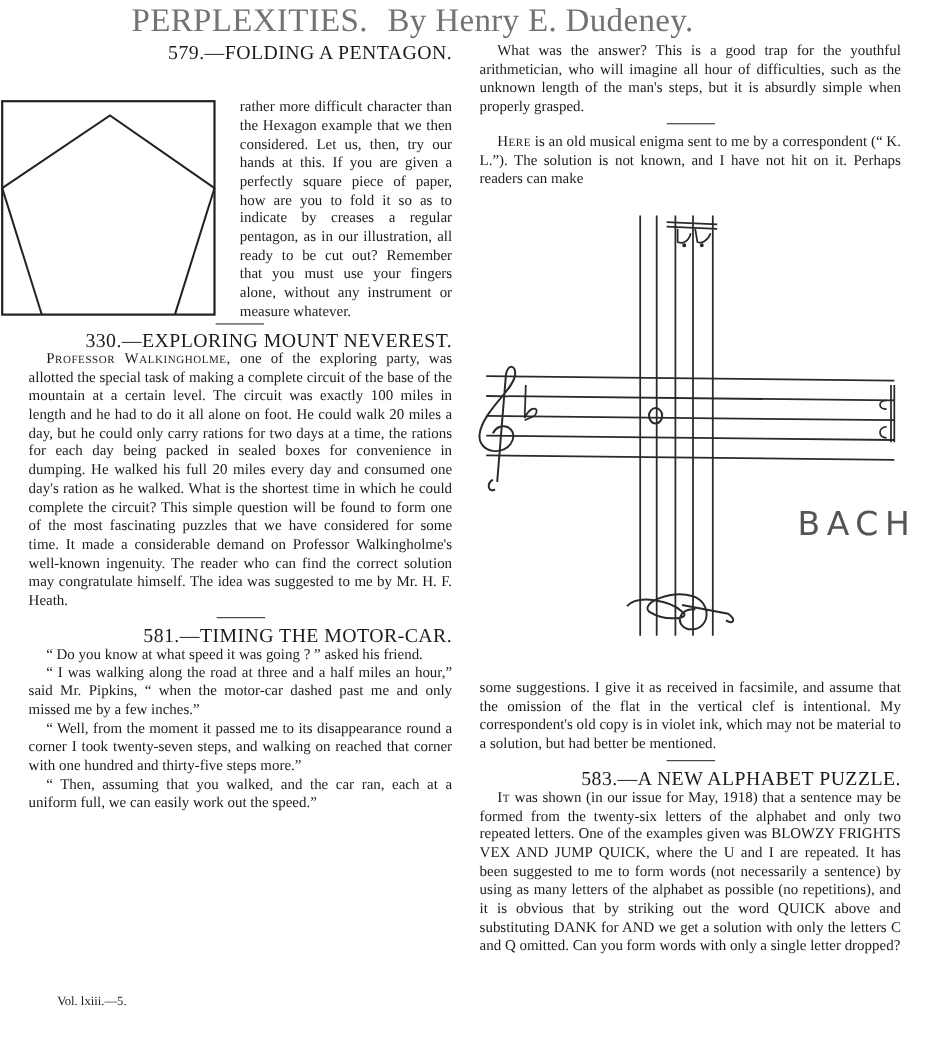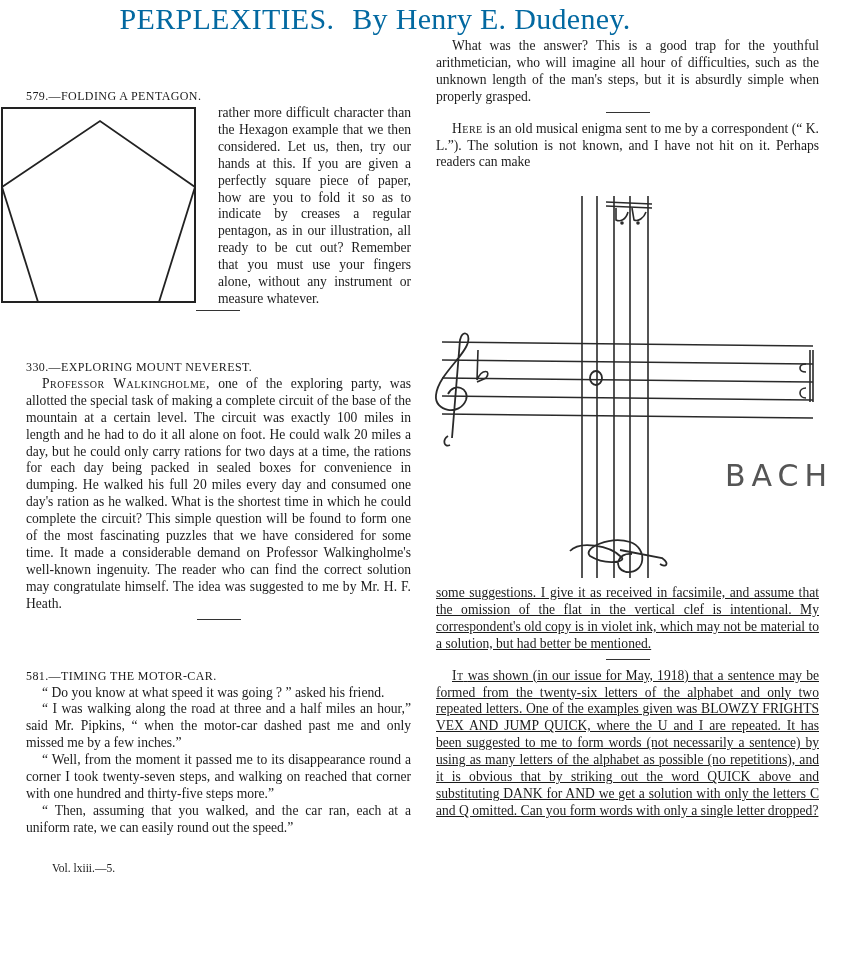--- a/index.html
+++ b/index.html
@@ -1,30 +1,30 @@
 <!DOCTYPE html>
 <html><head>
 <meta charset="utf-8">
 <style>
   html, body { margin: 0; padding: 0; background: #ffffff; }
   body { width: 854px; height: 954px; position: relative; overflow: hidden;
          font-family: "Liberation Serif", "DejaVu Serif", serif; color: #1b1b1b; }
   .title { position: absolute; left: 0; top: 2px; width: 750px; text-align: center;
-           font-size: 30px; letter-spacing: 0.3px; line-height: 34px; color: #0369a1; }
+           font-size: 30px; letter-spacing: 0.3px; line-height: 34px; color: #737373; }
   .title .author { margin-left: 18px; }
   .col { position: absolute; font-size: 13.6px; line-height: 16.9px; }
   .colL { left: 26px; width: 385px; }
   .colR { left: 436px; width: 383px; }
-  .hd { text-align: left; font-size: 12px; letter-spacing: 0.4px; line-height: 17px; margin-top: 48px; }
+  .hd { text-align: right; font-size: 18px; letter-spacing: 0.4px; line-height: 17px; }
   p { margin: 0; text-align: justify; text-indent: 16px; }
-  p.noind { text-indent: 0; }
+  p.noind { text-indent: 0; margin-top: 32px; }
   .sc { font-variant: small-caps; letter-spacing: 0.5px; }
   .rule { width: 44px; height: 0; border-top: 1.5px solid #333; margin: 6px auto 8px auto; }
   .float-fig { float: left; width: 210px; height: 200px; margin: 1px 8px 0 -26px; }
-  .folio { position: absolute; left: 52px; top: 862px; font-size: 11.5px; }
+  .folio { position: absolute; left: 52px; top: 905px; font-size: 11.5px; }
   svg text { font-family: "DejaVu Sans", sans-serif; }
 </style>
 </head>
 <body>
 
 <div class="title">
   <span>PERPLEXITIES.</span><span class="author">By Henry E. Dudeney.</span>
 </div>
 
 <div class="col colL" style="top:40px;">
@@ -47,21 +47,21 @@
     <div class="hd">330.—EXPLORING MOUNT NEVEREST.</div>
     <p><span class="sc">Professor Walkingholme,</span> <span>one of the exploring party, was allotted the special task of making a complete circuit of the base of the mountain at a certain level. The circuit was exactly 100 miles in length and he had to do it all alone on foot. He could walk 20 miles a day, but he could only carry rations for two days at a time, the rations for each day being packed in sealed boxes for convenience in dumping. He walked his full 20 miles every day and consumed one day's ration as he walked. What is the shortest time in which he could complete the circuit? This simple question will be found to form one of the most fascinating puzzles that we have considered for some time. It made a considerable demand on Professor Walkingholme's well-known ingenuity. The reader who can find the correct solution may congratulate himself. The idea was suggested to me by Mr. H. F. Heath.</span></p>
     <div class="rule"></div>
   </div>
 
   <div>
     <div class="hd">581.—TIMING THE MOTOR-CAR.</div>
     <p>“ Do you know at what speed it was going ? ” asked his friend.</p>
     <p>“ I was walking along the road at three and a half miles an hour,” said Mr. Pipkins, “ when the motor-car dashed past me and only missed me by a few inches.”</p>
     <p>“ Well, from the moment it passed me to its disappearance round a corner I took twenty-seven steps, and walking on reached that corner with one hundred and thirty-five steps more.”</p>
-    <p>“ Then, assuming that you walked, and the car ran, each at a uniform rate, we can easily round out the speed.”</p>
+    <p>“ Then, assuming that you walked, and the car ran, each at a uniform full, we can easily work out the speed.”</p>
   </div>
 </div>
 
 <div class="folio">Vol. lxiii.—5.</div>
 
 <div class="col colR" style="top:38px;">
   <p>What was the answer? This is a good trap for the youthful arithmetician, who will imagine all hour of difficulties, such as the unknown length of the man's steps, but it is absurdly simple when properly grasped.</p>
   <div class="rule"></div>
   <div>
     <p><span class="sc">Here</span> <span>is an old musical enigma sent to me by a correspondent (“ K. L.”). The solution is not known, and I have not hit on it. Perhaps readers can make</span></p>
@@ -104,19 +104,20 @@
     <path d="M202 18 L 204 30 C 208 32, 214 28, 216 22"></path>
     <circle cx="192" cy="33" r="1" fill="#2a2a2a"></circle>
     <circle cx="208" cy="33" r="1" fill="#2a2a2a"></circle>
   </g>
 
   <path d="M140 361 C 150 350, 180 356, 190 366 C 200 372, 176 376, 160 366 C 152 358, 180 346, 200 352 C 218 358, 216 384, 196 382 C 182 378, 188 362, 202 364 M 190 360 L 232 368 C 240 374, 236 378, 230 374" fill="none" stroke="#2a2a2a" stroke-width="1.8"></path>
 
   <text x="295" y="296" font-size="30" fill="#555" letter-spacing="6" style="font-family:'DejaVu Sans',sans-serif;">BACH</text>
 </svg>
 
-<div class="col colR" style="top:585px;text-decoration:underline;">
+<div class="col colR" style="top:585px;">
   <p class="noind">some suggestions. I give it as received in facsimile, and assume that the omission of the flat in the vertical clef is intentional. My correspondent's old copy is in violet ink, which may not be material to a solution, but had better be mentioned.</p>
   <div class="rule"></div>
   <div>
+    <div class="hd">583.—A NEW ALPHABET PUZZLE.</div>
     <p><span class="sc">It</span> <span>was shown (in our issue for May, 1918) that a sentence may be formed from the twenty-six letters of the alphabet and only two repeated letters. One of the examples given was BLOWZY FRIGHTS VEX AND JUMP QUICK, where the U and I are repeated. It has been suggested to me to form words (not necessarily a sentence) by using as many letters of the alphabet as possible (no repetitions), and it is obvious that by striking out the word QUICK above and substituting DANK for AND we get a solution with only the letters C and Q omitted. Can you form words with only a single letter dropped?</span></p>
   </div>
 </div>
 
 </body></html>

